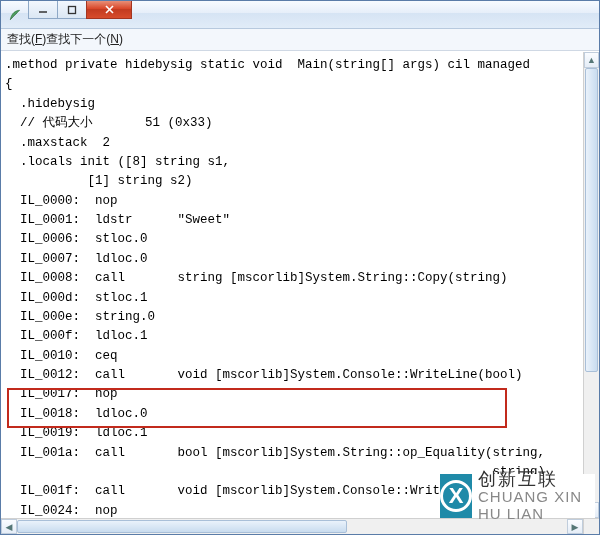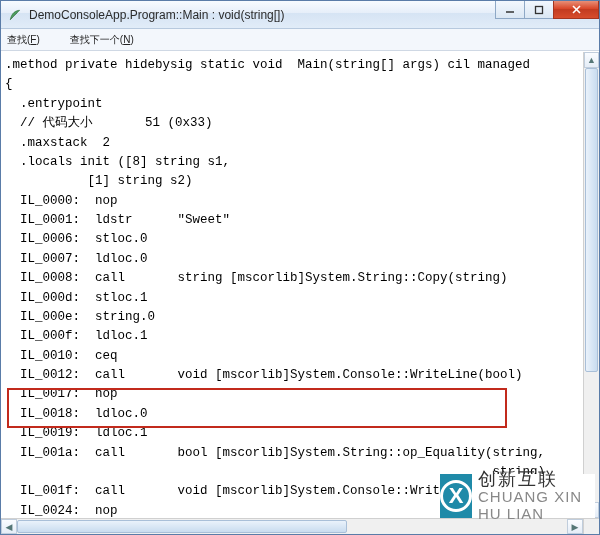--- a/index.html
+++ b/index.html
@@ -73,23 +73,23 @@
   .win-btn.close svg { stroke: #fff; }
   .win-btn svg { display:block; }
 
   .menubar {
     height: 22px;
     background: #f3f7fc;
     border-bottom: 1px solid #cfd8e4;
     display: flex;
     align-items: center;
     padding: 0 6px;
-    font-size: 10px;
+    font-size: 12px;
     color: #222;
-    gap: 30px;
+    gap: 0;
   }
   .menu-item {
     cursor: pointer;
   }
   .menu-item .hotkey {
     text-decoration: underline;
   }
 
   .content-wrap {
     flex: 1;
@@ -203,21 +203,20 @@
 
 <div class="window">
 
   <div class="titlebar">
     <span class="title-icon">
       <svg width="14" height="14" viewBox="0 0 24 24">
           <path d="M20 4 C14 4 6 8 4 20 C8 14 14 10 20 4 Z" fill="#4da05e" stroke="#2e6a3c" stroke-width="1"></path>
           <path d="M4 20 L16 8" stroke="#2e6a3c" stroke-width="1"></path>
         </svg>
     </span>
-    <span class="title-text">DemoConsoleApp.Program::Main : void(string[])</span>
     <div class="win-controls">
       <div class="win-btn">
         <svg width="10" height="10">
             <line x1="1" y1="7" x2="9" y2="7" stroke="#333" stroke-width="1.5"></line>
           </svg>
       </div>
       <div class="win-btn">
         <svg width="10" height="10">
             <rect x="1.5" y="1.5" width="7" height="7" fill="none" stroke="#333" stroke-width="1.3"></rect>
           </svg>
@@ -232,21 +231,21 @@
   </div>
 
   <div class="menubar">
     <span class="menu-item"><span>查找</span>(<span class="hotkey">F</span>)</span>
     <span class="menu-item"><span>查找下一个</span>(<span class="hotkey">N</span>)</span>
   </div>
 
   <div class="content-wrap">
     <div class="code-area"><span>.method private hidebysig static void  Main(string[] args) cil managed</span>
 <span>{</span>
-<span>  .entrypoint</span>
+<span>  .hidebysig</span>
 <span>  // 代码大小       51 (0x33)</span>
 <span>  .maxstack  2</span>
 <span>  .locals init ([8] string s1,</span>
 <span>           [1] string s2)</span>
 <span>  IL_0000:  nop</span>
 <span>  IL_0001:  ldstr      "Sweet"</span>
 <span>  IL_0006:  stloc.0</span>
 <span>  IL_0007:  ldloc.0</span>
 <span>  IL_0008:  call       string [mscorlib]System.String::Copy(string)</span>
 <span>  IL_000d:  stloc.1</span>

